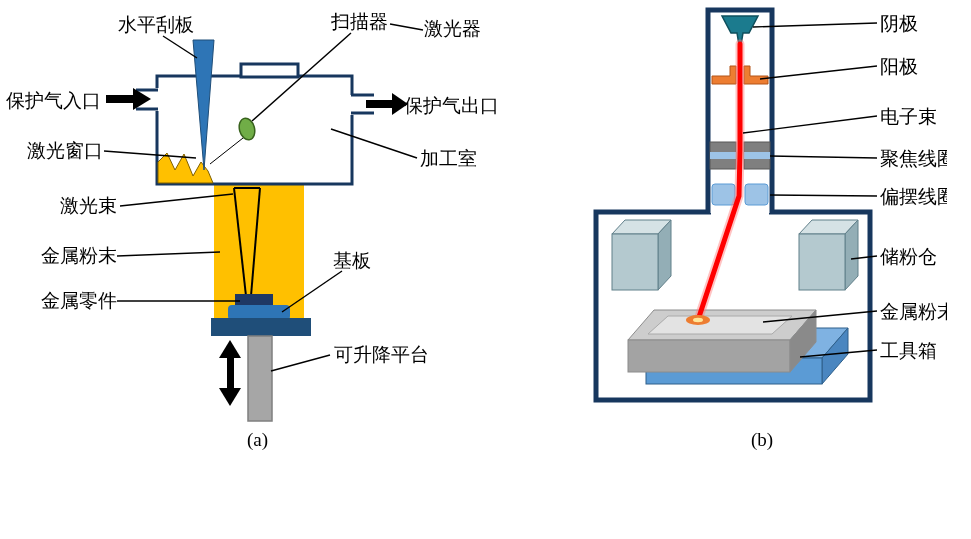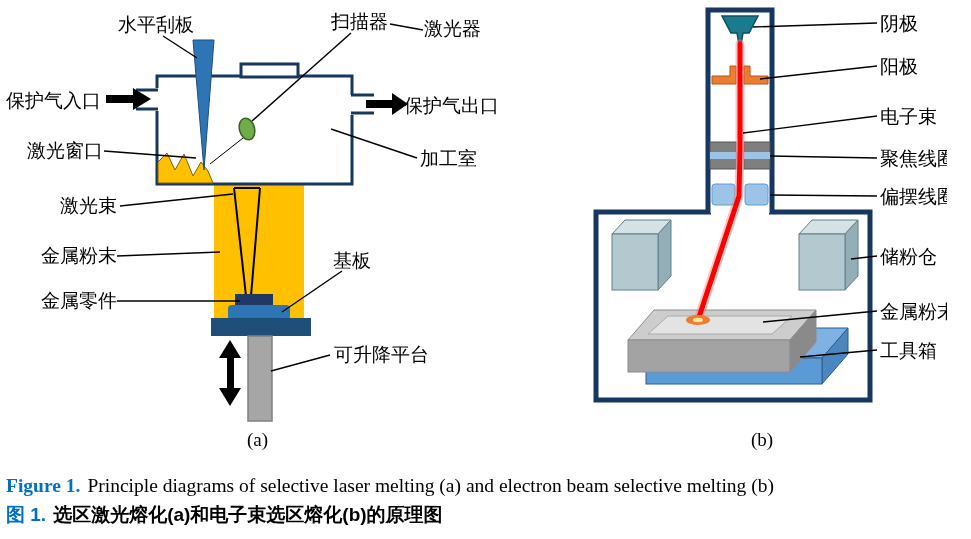--- a/index.html
+++ b/index.html
@@ -161,22 +161,14 @@
     <text x="880" y="123">电子束</text>
     <text x="880" y="165">聚焦线圈</text>
     <text x="880" y="203">偏摆线圈</text>
     <text x="880" y="263">储粉仓</text>
     <text x="880" y="318">金属粉末</text>
     <text x="880" y="357">工具箱</text>
     <text x="751" y="446" class="tag">(b)</text>
   </g>
 </svg>
 
-<div class="caption">
-  <div class="cap-en">
-    <span class="cap-label">Figure 1.</span><span>Principle diagrams of selective laser melting (a) and electron beam selective melting (b)</span>
-  </div>
-  <div class="cap-zh">
-    <span class="cap-label">图 1.</span><span>选区激光熔化(a)和电子束选区熔化(b)的原理图</span>
-  </div>
-</div>
 
 </div>
 
 </body></html>

